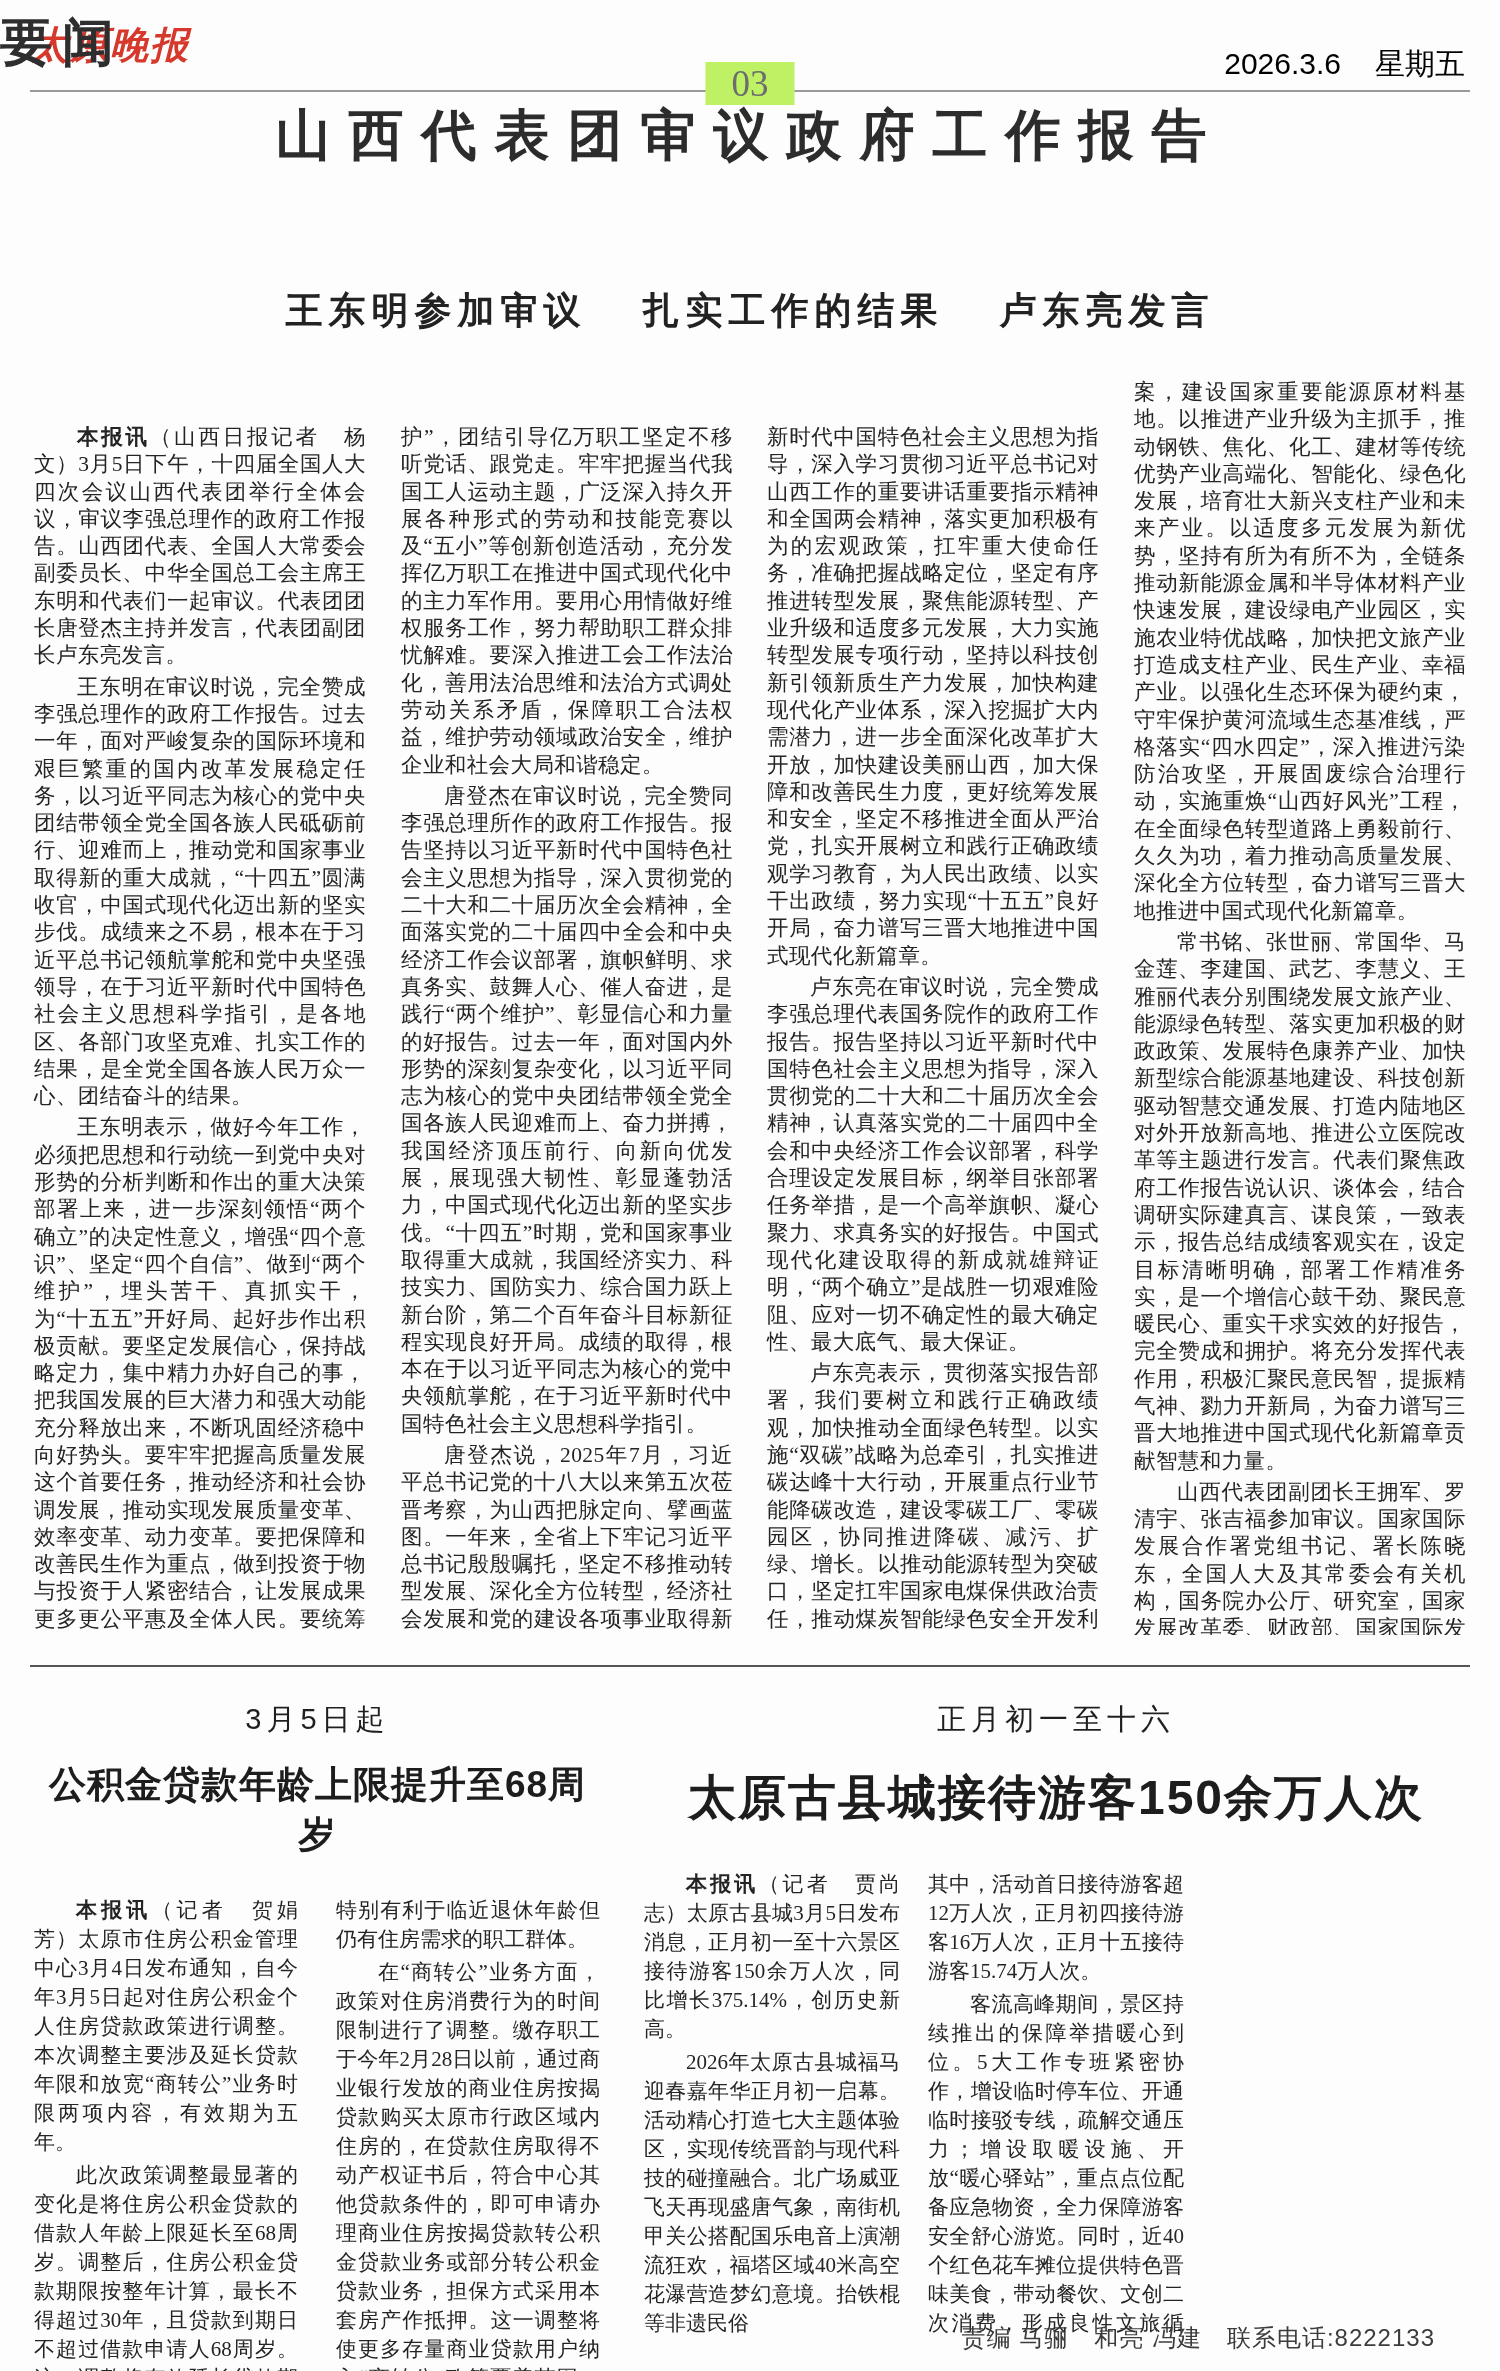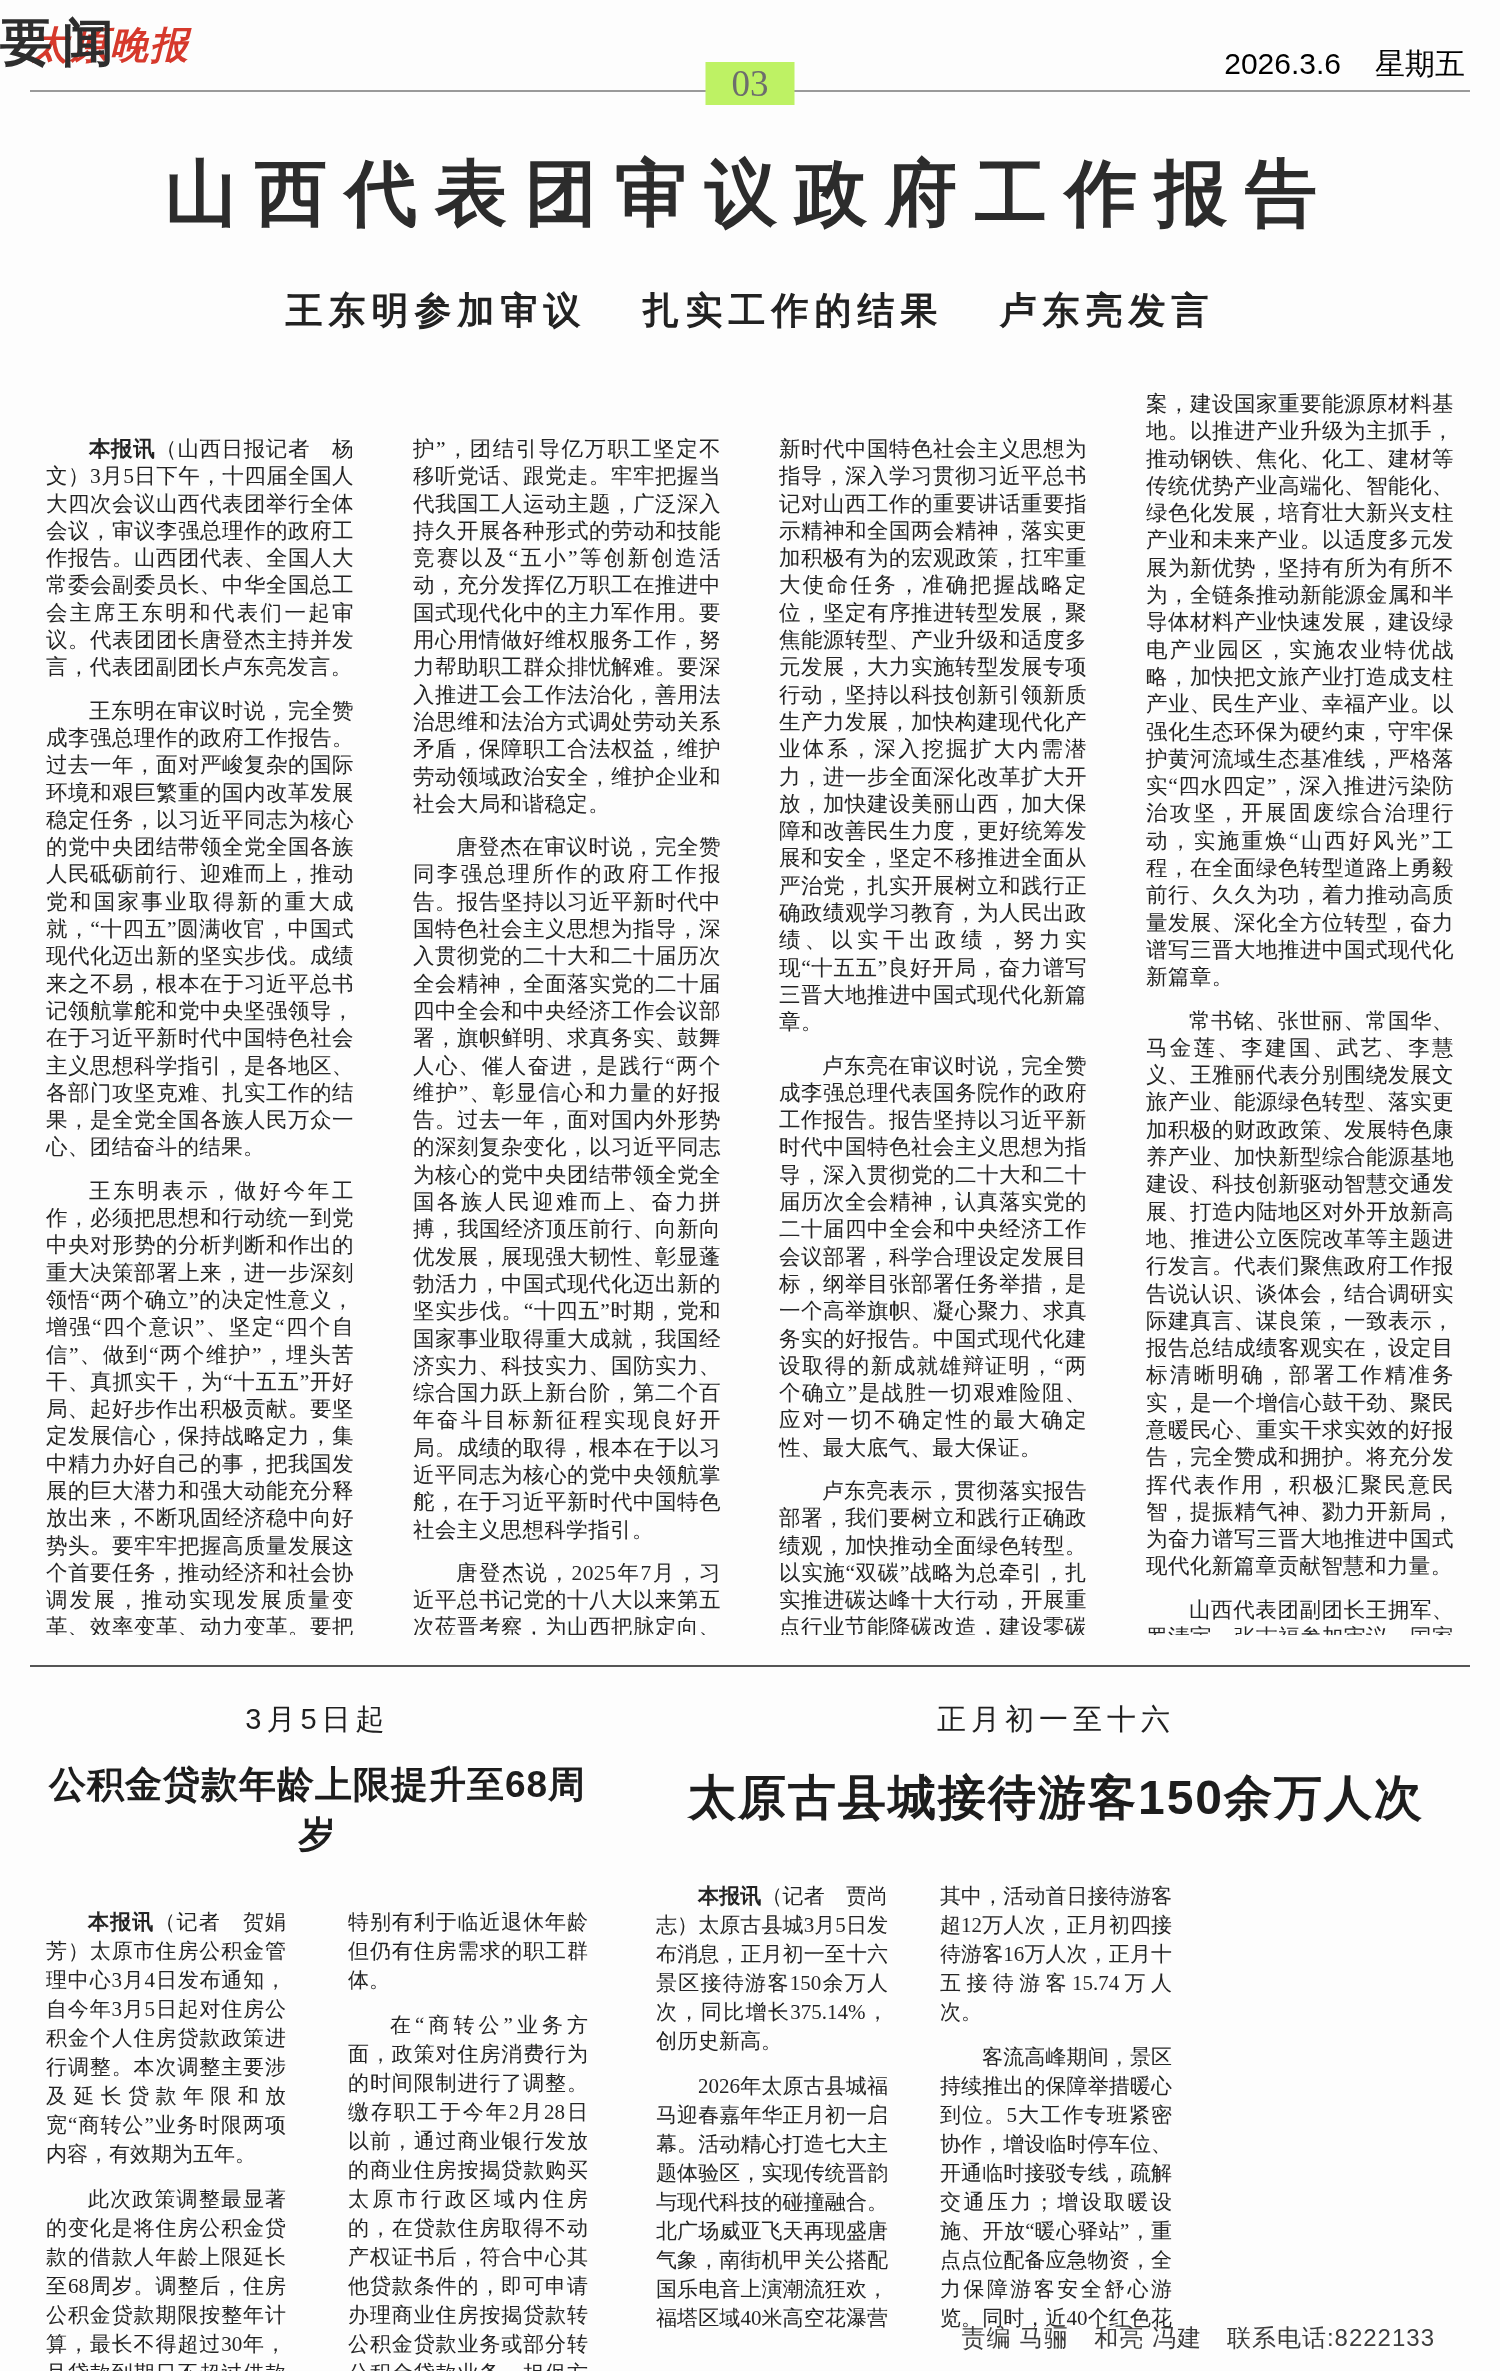--- a/index.html
+++ b/index.html
@@ -31,30 +31,30 @@
     border-top:2px solid #9a9a9a;z-index:1;
   }
   .edition-date{
     position:absolute;right:35px;top:44px;font-size:30px;color:#000000;
     font-family:"Liberation Sans",sans-serif;
   }
   .edition-date span{margin-left:34px;}
   
   .main-headline{
     position:absolute;left:0;right:0;top:104px;text-align:center;
-    font-size:72px;line-height:1.15;font-weight:900;letter-spacing:18px;
-    color:#2c2c2c;font-family:"Liberation Sans",sans-serif;margin-top:48px;
+    font-size:55px;line-height:1.15;font-weight:900;letter-spacing:18px;
+    color:#2c2c2c;font-family:"Liberation Sans",sans-serif;
   }
   .sub-headline{
     position:absolute;left:0;right:0;top:286px;text-align:center;
     font-size:37px;font-weight:bold;letter-spacing:6px;color:#222;
     font-family:"Liberation Serif",serif;
   }
   .sub-headline .gap{display:inline-block;width:56px;}
-  .col p{margin:16px;text-align:justify;}
+  .col p{margin:4px;text-align:justify;}
   .col p.ind{text-indent:2em;}
   .col b{font-weight:bold;}
   .main-cols .col{
     position:absolute;width:340px;top:420px;height:1215px;overflow:hidden;
     font-size:21.5px;line-height:27.3px;letter-spacing:0.4px;
   }
   .main-cols .col:nth-child(1){left:30px;}
   .main-cols .col:nth-child(2){left:397px;}
   .main-cols .col:nth-child(3){left:763px;}
   .main-cols .col:nth-child(4){left:1130px;top:375px;height:1260px;}

